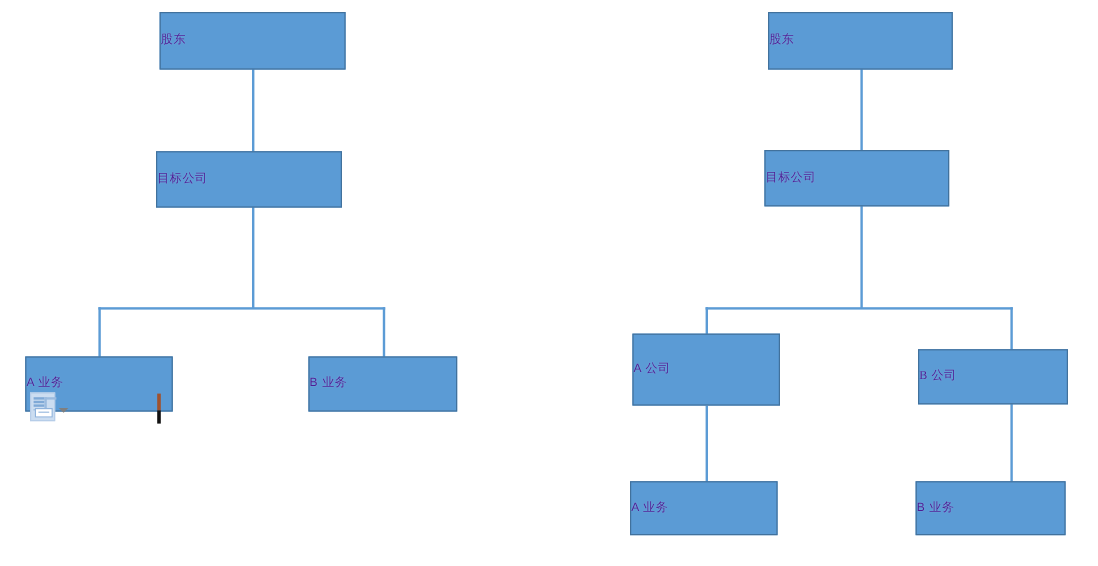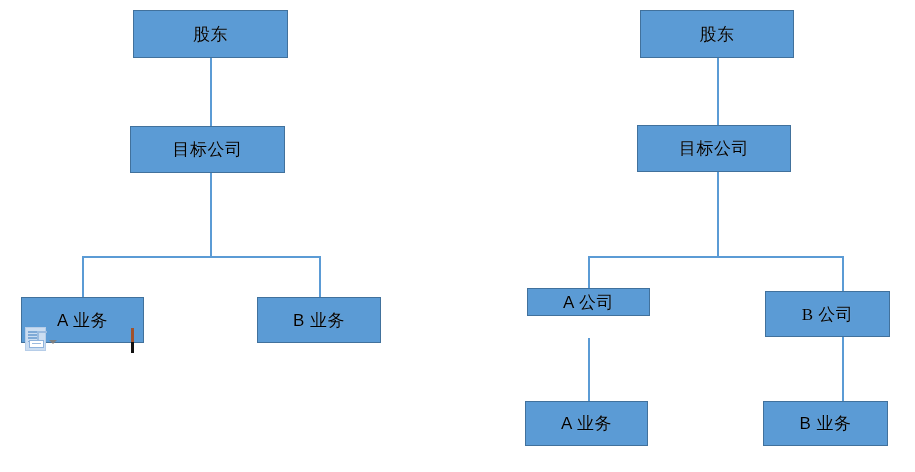--- a/index.html
+++ b/index.html
@@ -19,23 +19,22 @@
     height: 472px;
     background: #ffffff;
   }
   .node {
     position: absolute;
     box-sizing: border-box;
     background: #5B9BD5;
     border: 1.5px solid #41719C;
     display: flex;
     align-items: center;
-    justify-content: center;
-    color: #000000;
-    font-size: 17px;
+    color: #4c1d95;
+    font-size: 10px;
     letter-spacing: 0.5px;
     line-height: 1;
     text-shadow: 0 0 1px rgba(255,255,255,0.35);
     user-select: none;
   }
   .node-label {
     display: block;
     white-space: nowrap;
   }
   .conn {
@@ -174,21 +173,21 @@
     <div class="conn conn-v" style="left:842px; top:336px; height:66px;"></div>
 
     <div class="node" style="left:640px; top:10px; width:154px; height:48px;">
       <span class="node-label">股东</span>
     </div>
 
     <div class="node" style="left:637px; top:125px; width:154px; height:47px;">
       <span class="node-label">目标公司</span>
     </div>
 
-    <div class="node" style="left:527px; top:288px; width:123px; height:28px;">
+    <div class="node" style="left:527px; top:278px; width:123px; height:60px;">
       <span class="node-label">A 公司</span>
     </div>
 
     <div class="node" style="left:765px; top:291px; width:125px; height:46px;font-family:Liberation Serif, serif;">
       <span class="node-label">B 公司</span>
     </div>
 
     <div class="node" style="left:525px; top:401px; width:123px; height:45px;">
       <span class="node-label">A 业务</span>
     </div>

